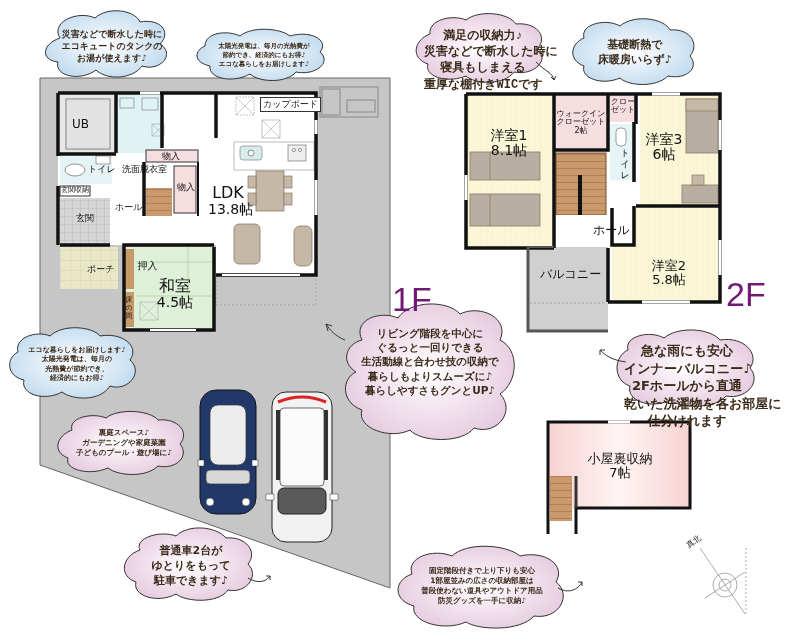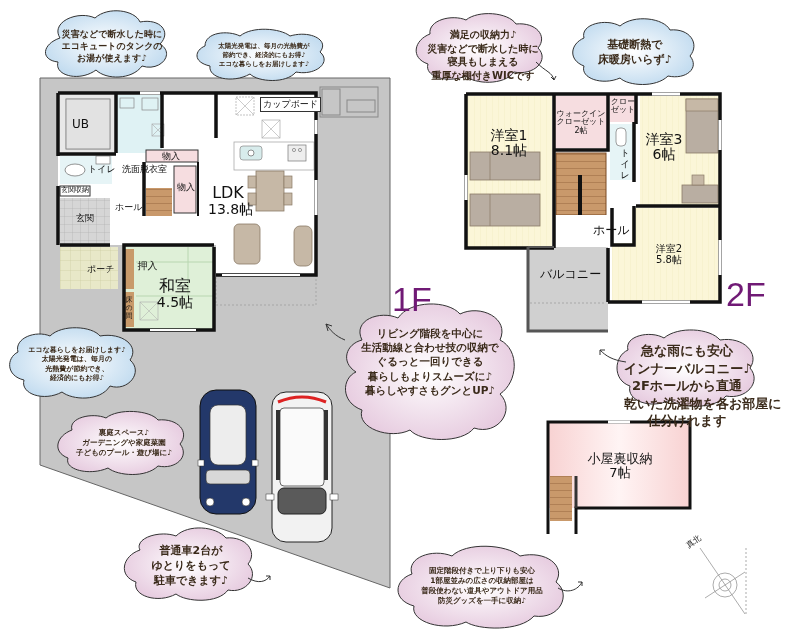--- a/index.html
+++ b/index.html
@@ -303,21 +303,21 @@
   <div>クロー</div>
   <div>ゼット</div>
 </div>
 <div class="room-label" style="left:620px;top:148px;width:10px;font-size:9px;white-space:normal;line-height:11px;">トイレ</div>
 <div class="room-label lbl-lg" style="left:642px;top:132px;width:44px;">
   <div style="font-size:14px;">洋室3</div>
   <div style="font-size:14px;">6帖</div>
 </div>
 <div class="room-label lbl-md" style="left:593px;top:224px;">ホール</div>
 <div class="room-label lbl-md" style="left:540px;top:268px;">バルコニー</div>
-<div class="room-label" style="left:646px;top:244px;width:46px;font-size:10px;">
+<div class="room-label" style="left:646px;top:259px;width:46px;font-size:13px;">
   <div>洋室2</div>
   <div>5.8帖</div>
 </div>
 <div class="floor-tag" style="left:726px;top:275px;">2F</div>
 
 <div class="room-label" style="left:582px;top:452px;width:76px;font-size:13px;">
   <div>小屋裏収納</div>
   <div>7帖</div>
 </div>
 <div class="room-label" style="left:686px;top:538px;font-size:8px;transform:rotate(-35deg);">真北</div>
@@ -338,31 +338,31 @@
   <div>光熱費が節約でき、</div>
   <div>経済的にもお得♪</div>
 </div>
 <div class="bubble-text" style="left:66px;top:428px;width:116px;font-size:7.5px;">
   <div>裏庭スペース♪</div>
   <div>ガーデニングや家庭菜園</div>
   <div>子どものプール・遊び場に♪</div>
 </div>
 <div class="bubble-text" style="left:350px;top:326px;width:160px;font-size:10.5px;">
   <div>リビング階段を中心に</div>
+  <div>ぐるっと一回りできる</div>
   <div>生活動線と合わせ技の収納で</div>
-  <div>ぐるっと一回りできる</div>
   <div>暮らしもよりスムーズに♪</div>
   <div>暮らしやすさもグンとUP♪</div>
 </div>
 <div class="bubble-text" style="left:136px;top:544px;width:110px;font-size:11px;">
   <div>普通車2台が</div>
   <div>ゆとりをもって</div>
   <div>駐車できます♪</div>
 </div>
-<div class="bubble-text" style="left:424px;top:28px;width:118px;font-size:10px;">
+<div class="bubble-text" style="left:424px;top:28px;width:118px;font-size:12px;font-family:Liberation Mono, monospace;">
   <div>満足の収納力♪</div>
   <div>災害などで断水した時に</div>
   <div>寝具もしまえる</div>
   <div>重厚な棚付きWICです</div>
 </div>
 <div class="bubble-text" style="left:584px;top:38px;width:102px;font-size:11px;">
   <div>基礎断熱で</div>
   <div>床暖房いらず♪</div>
 </div>
 <div class="bubble-text" style="left:624px;top:342px;width:126px;font-size:13px;">

